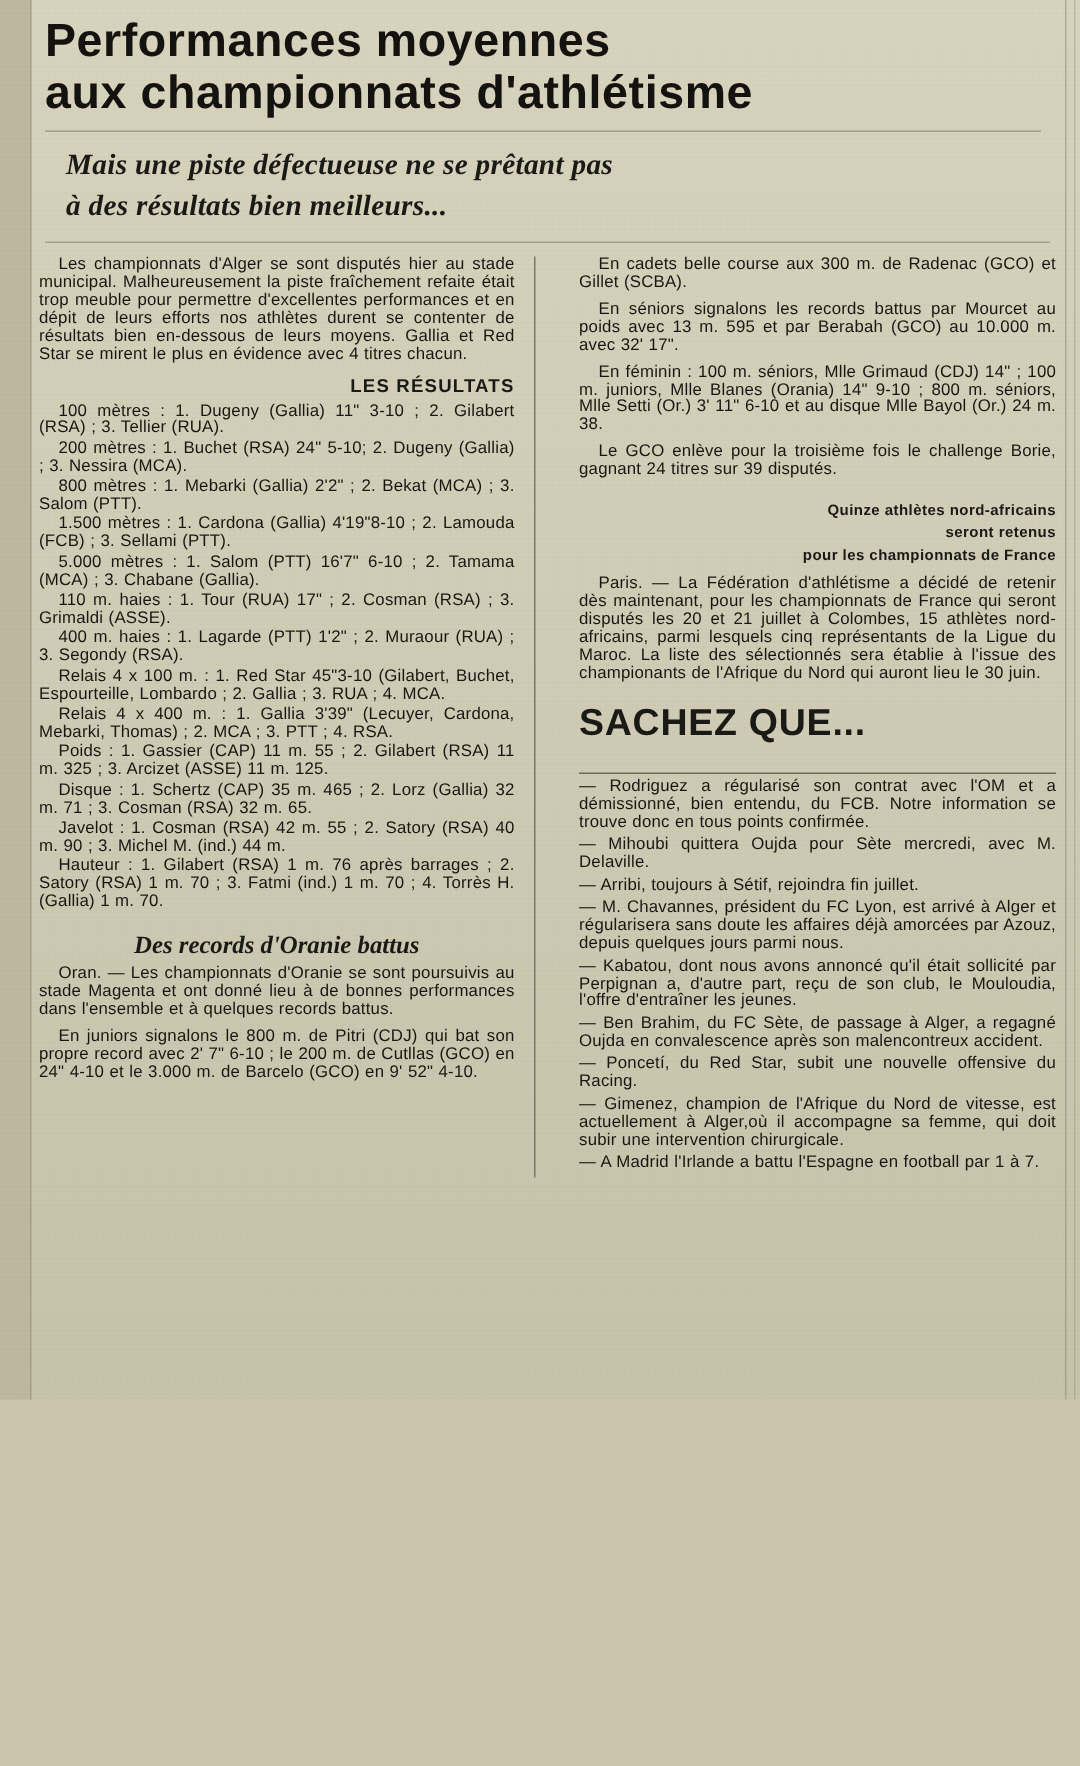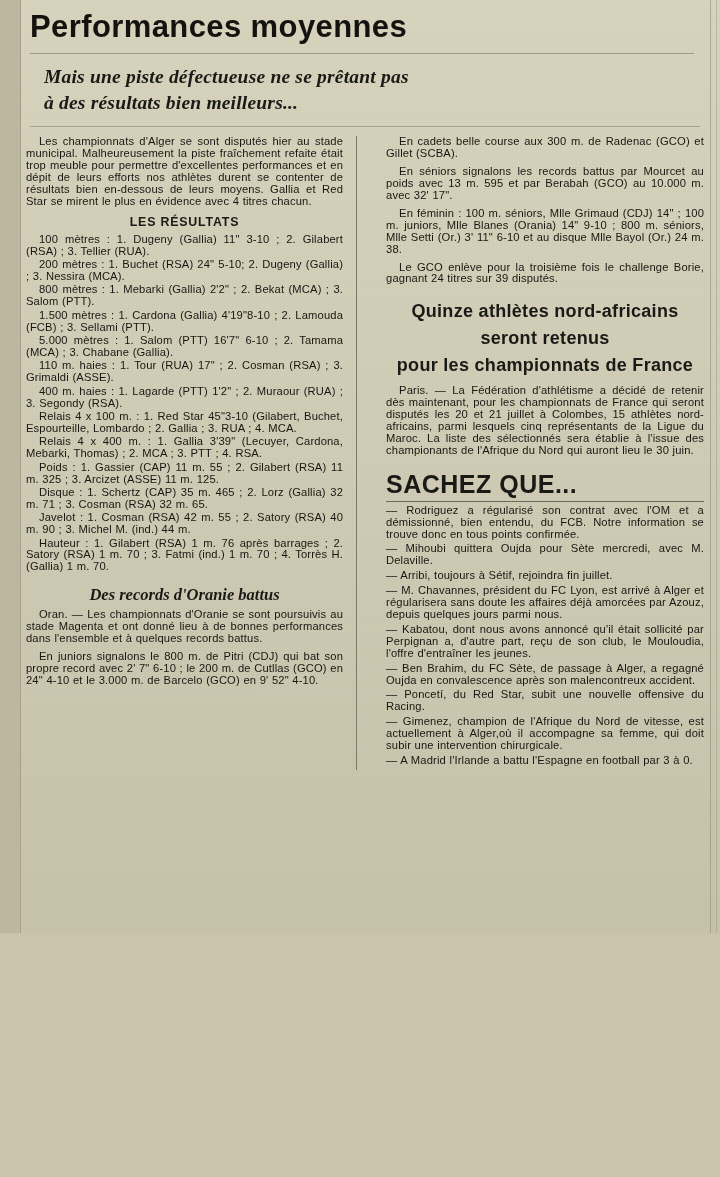--- a/index.html
+++ b/index.html
@@ -116,65 +116,66 @@
     word-spacing: 0.3px;
     color: #191712;
   }
   p.body.indent { text-indent: 13px; }
 
   .sec-title {
     font-family: "Liberation Sans", sans-serif;
     font-weight: bold;
     font-size: 12.4px;
     letter-spacing: 0.8px;
-    text-align: center;
+    text-align: right;
     margin: 7px 0 5px 0;
   }
   .sec-title-serif {
     font-family: "Liberation Serif", serif;
     font-weight: bold;
     font-style: italic;
     font-size: 16.5px;
     text-align: center;
     margin: 12px 0 4px 0;
   }
   .sec-title-sans-blue {
     font-family: "Liberation Sans", sans-serif;
     font-weight: bold;
-    font-size: 18px;
-    text-align: center;
+    font-size: 10px;
+    text-align: right;
     line-height: 1.5;
     margin: 13px 0 6px 0;
     letter-spacing: 0.3px;
   }
   .sachez {
     font-family: "Liberation Sans", sans-serif;
     font-weight: bold;
     font-size: 25px;
     letter-spacing: 0.5px;
     margin: 13px 0 3px 0;
     border-bottom: 1px solid #6e6a57;
-    padding-bottom: 2px;
+    padding-bottom: 18px;
   }
   .results p { margin-bottom: 1.5px; }
   .sachez-list p { margin-bottom: 3px; }
   .sachez-list p::before { content: "— "; }
 </style>
 </head>
 <body>
 
 <div class="page">
   <div class="left-margin"></div>
   <div class="right-rule"></div>
   <div class="right-rule2"></div>
 
   <div class="content">
 
     <h1 class="headline">
       <span>Performances moyennes</span>
+      <span class="l2">aux championnats d'athlétisme</span>
     </h1>
     <div class="rule-under-head"></div>
 
     <h2 class="subhead">
       <span>Mais une piste défectueuse ne se prêtant pas</span><br>
       <span>à des résultats bien meilleurs...</span>
     </h2>
     <div class="rule-under-sub"></div>
 
     <div class="cols">
@@ -225,21 +226,21 @@
 
         <div class="sachez-list">
           <p class="body">Rodriguez a régularisé son contrat avec l'OM et a démissionné, bien entendu, du FCB. Notre information se trouve donc en tous points confirmée.</p>
           <p class="body">Mihoubi quittera Oujda pour Sète mercredi, avec M. Delaville.</p>
           <p class="body">Arribi, toujours à Sétif, rejoindra fin juillet.</p>
           <p class="body">M. Chavannes, président du FC Lyon, est arrivé à Alger et régularisera sans doute les affaires déjà amorcées par Azouz, depuis quelques jours parmi nous.</p>
           <p class="body">Kabatou, dont nous avons annoncé qu'il était sollicité par Perpignan a, d'autre part, reçu de son club, le Mouloudia, l'offre d'entraîner les jeunes.</p>
           <p class="body">Ben Brahim, du FC Sète, de passage à Alger, a regagné Oujda en convalescence après son malencontreux accident.</p>
           <p class="body">Poncetí, du Red Star, subit une nouvelle offensive du Racing.</p>
           <p class="body">Gimenez, champion de l'Afrique du Nord de vitesse, est actuellement à Alger,où il accompagne sa femme, qui doit subir une intervention chirurgicale.</p>
-          <p class="body">A Madrid l'Irlande a battu l'Espagne en football par 3 à 0.</p>
+          <p class="body">A Madrid l'Irlande a battu l'Espagne en football par 1 à 7.</p>
         </div>
 
       </div>
     </div>
   </div>
 
   <div class="grain"></div>
 </div>
 
 </body></html>

